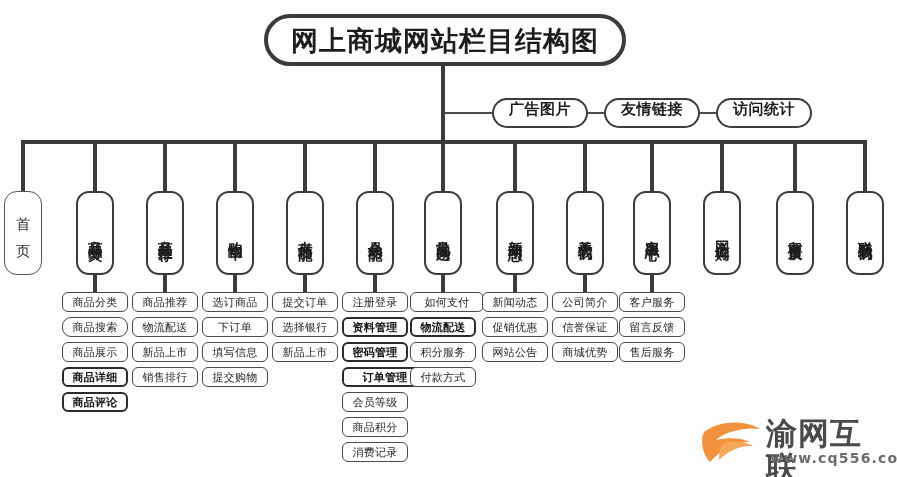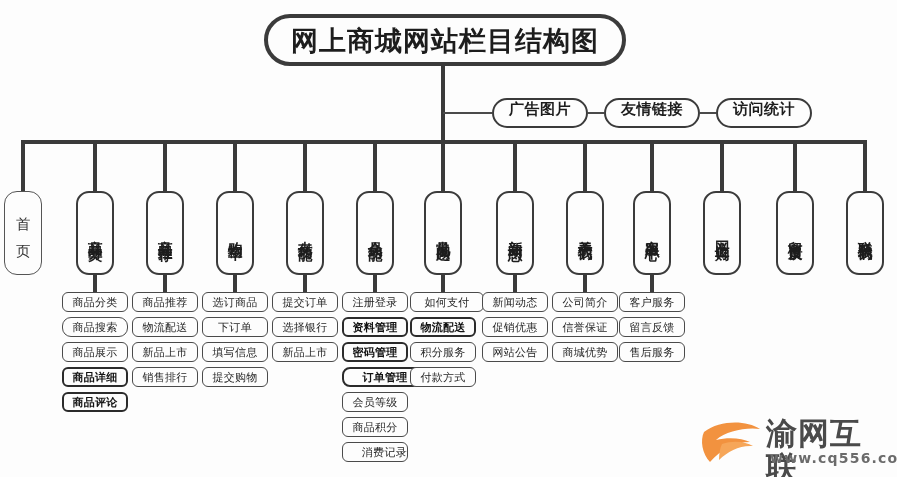--- a/index.html
+++ b/index.html
@@ -198,30 +198,30 @@
       </div>
       <div class="sub" style="left: 342px; top: 292px; width: 66px;">
         <span>注册登录</span>
       </div>
       <div class="sub bold" style="left: 342px; top: 317px; width: 66px;">
         <span>资料管理</span>
       </div>
       <div class="sub bold" style="left: 342px; top: 342px; width: 66px;">
         <span>密码管理</span>
       </div>
-      <div class="sub bold" style="left: 342px; top: 367px; width: 86px; border-radius: 8px;">
+      <div class="sub bold" style="left: 342px; top: 367px; width: 86px;">
         <span>订单管理</span>
       </div>
       <div class="sub" style="left: 342px; top: 392px; width: 66px;">
         <span>会员等级</span>
       </div>
       <div class="sub" style="left: 342px; top: 417px; width: 66px;">
         <span>商品积分</span>
       </div>
-      <div class="sub" style="left: 342px; top: 442px; width: 66px; justify-content: flex-end;">
+      <div class="sub" style="left: 342px; top: 442px; width: 66px;">
         <span>消费记录</span>
       </div>
       <div class="main-box" style="left: 424px; top: 191px; width: 38px; height: 84px;">
         <div class="main-text">常见问题</div>
       </div>
       <div class="sub" style="left: 410px; top: 292px; width: 74px;">
         <span>如何支付</span>
       </div>
       <div class="sub bold" style="left: 410px; top: 317px; width: 66px;">
         <span>物流配送</span>

